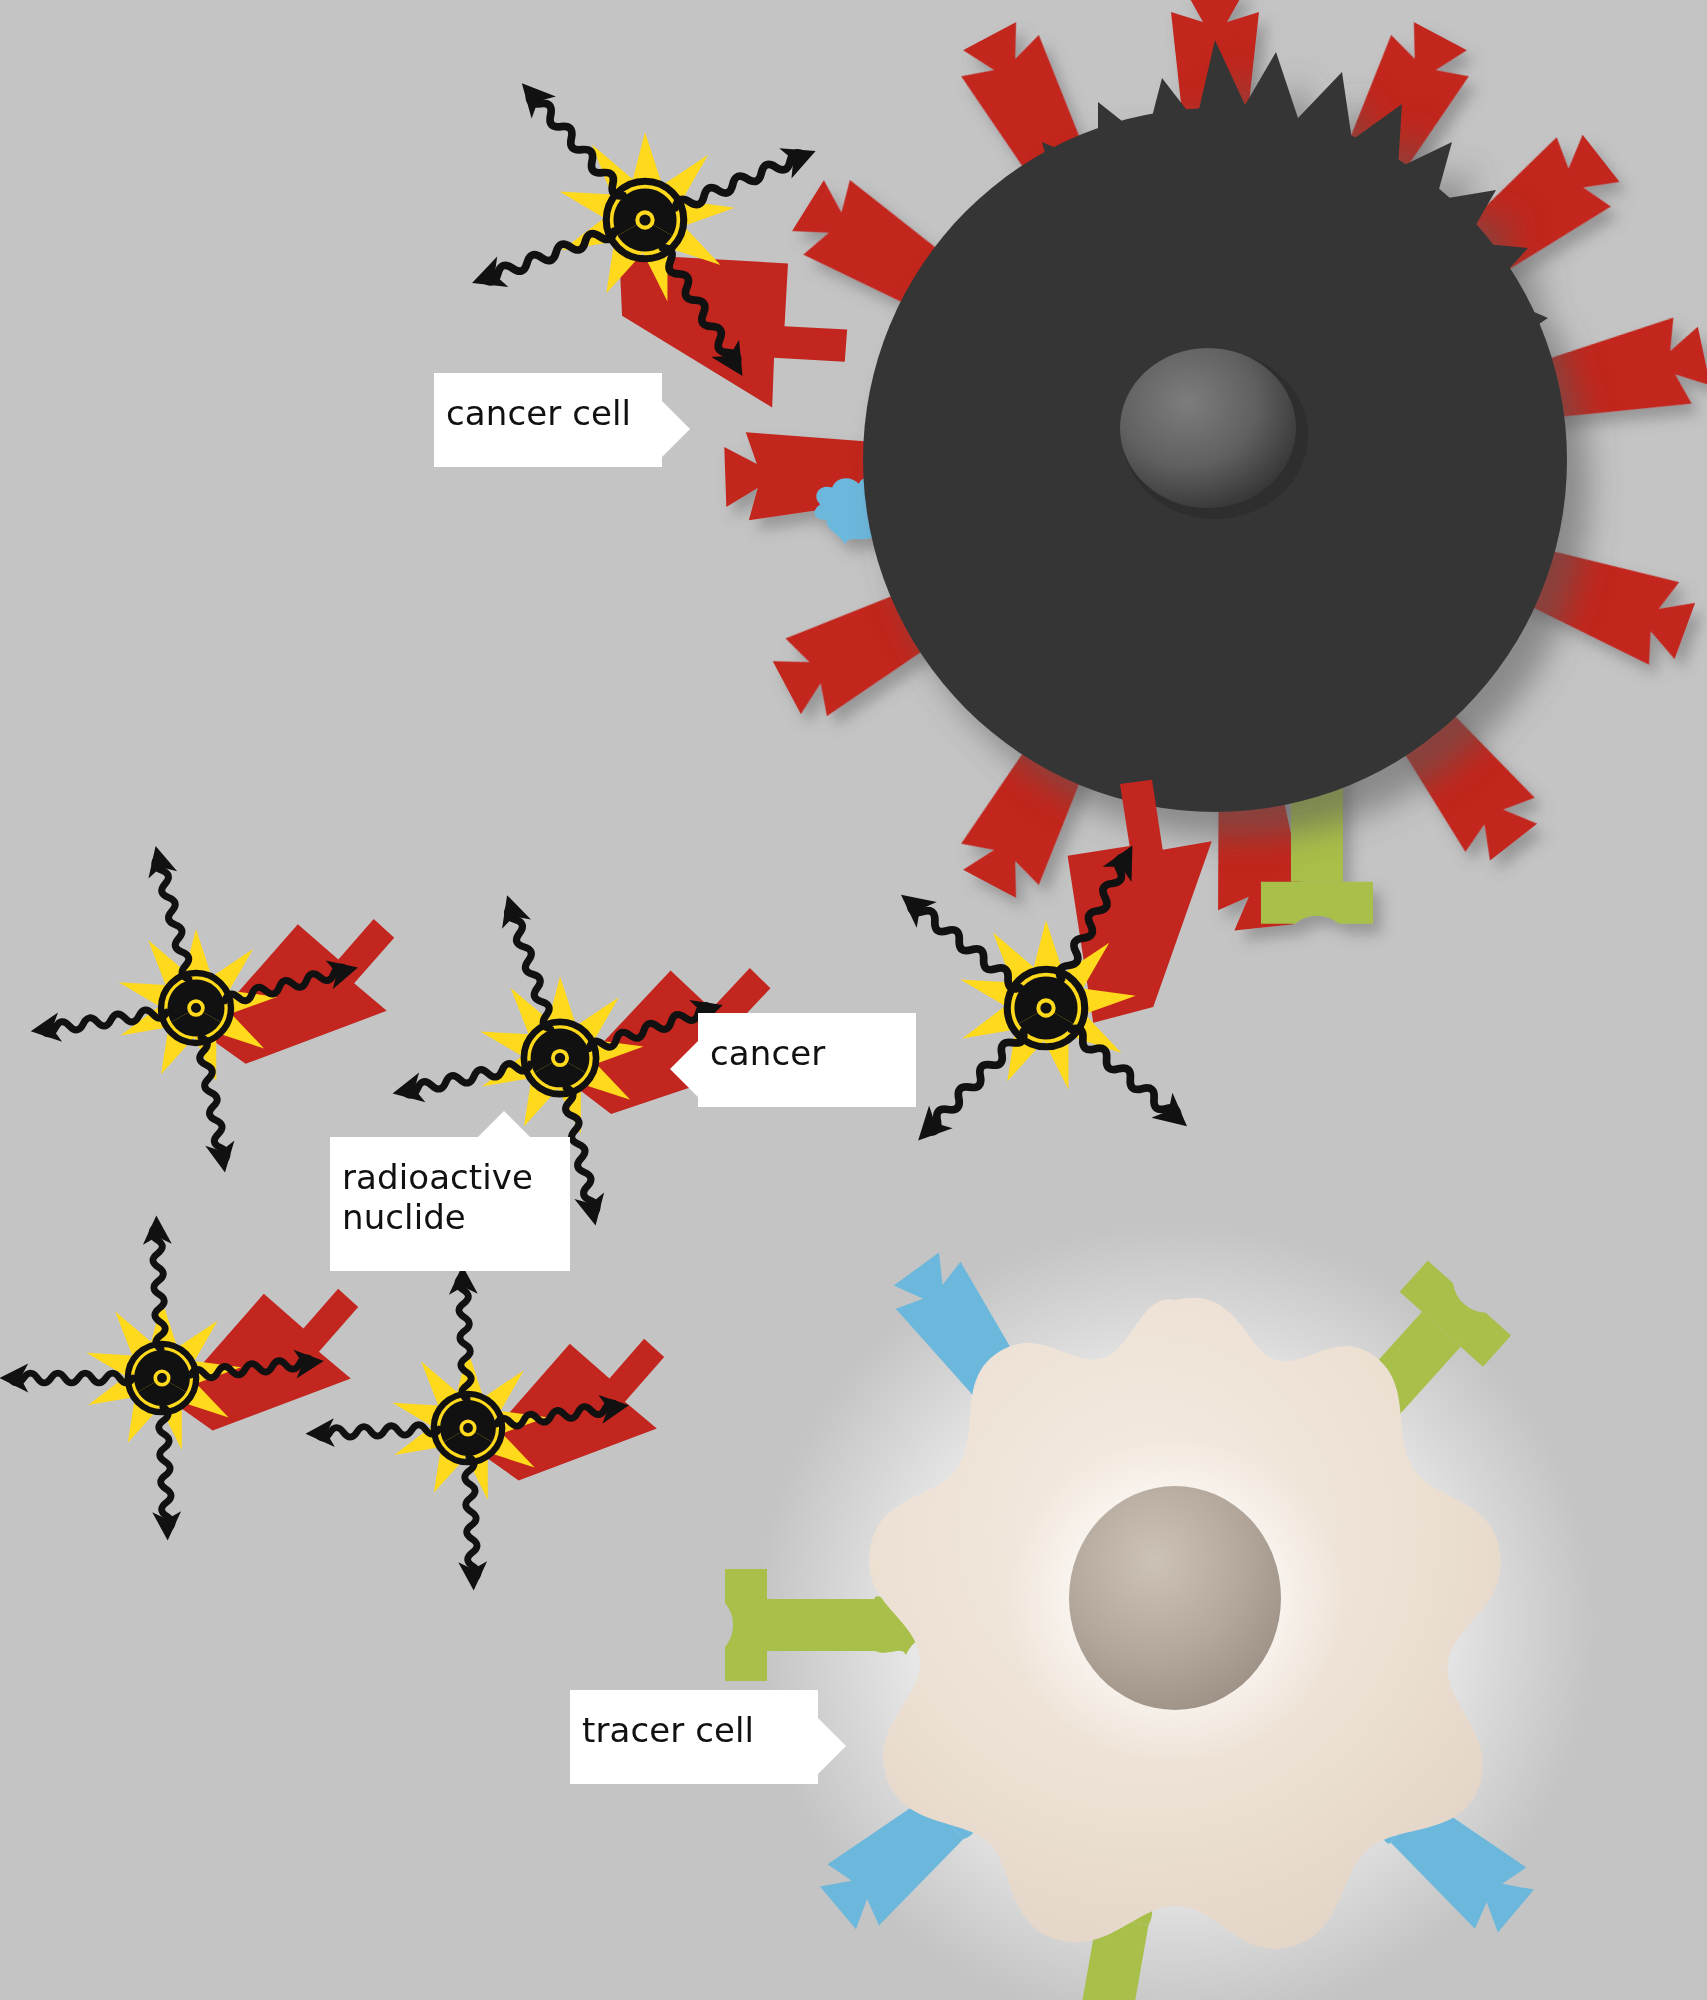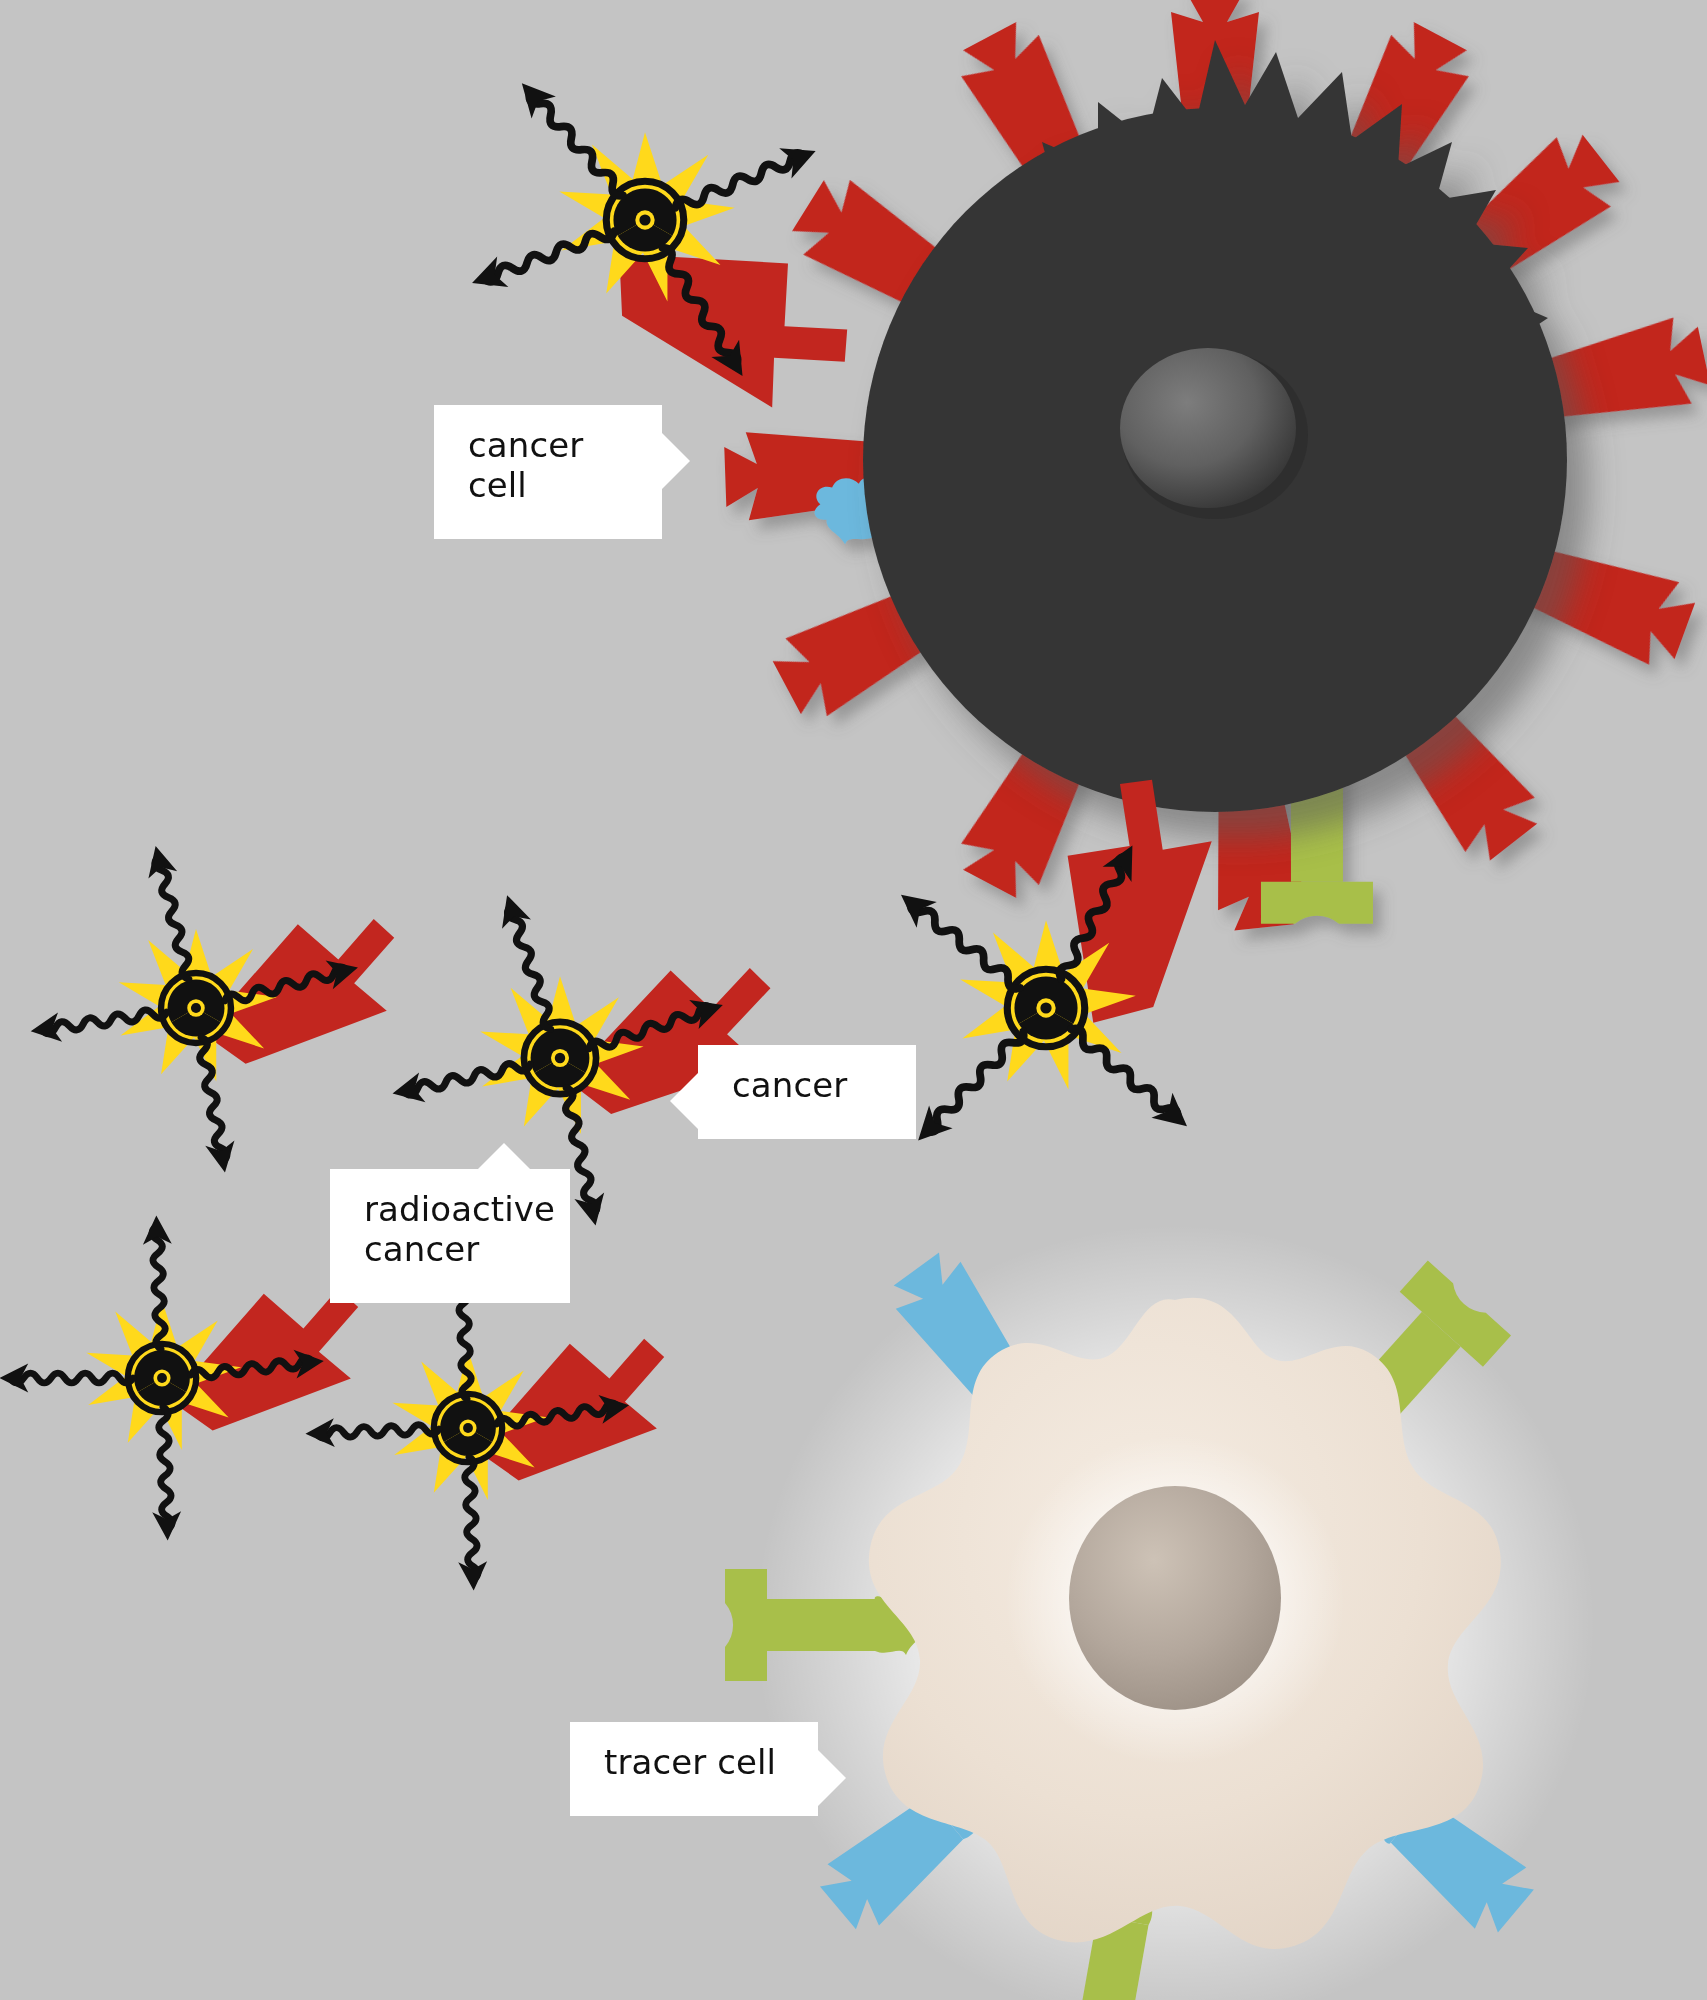--- a/index.html
+++ b/index.html
@@ -9,23 +9,22 @@
     font-family:"DejaVu Sans","Liberation Sans",sans-serif;
     overflow:hidden;position:relative;
   }
   #stage{position:absolute;inset:0;width:1707px;height:2000px;}
   svg.layer{position:absolute;left:0;top:0;width:1707px;height:2000px;overflow:visible;}
 
   
   .callout{
     position:absolute;background:#ffffff;color:#111;
     font-size:34px;line-height:1.18;letter-spacing:.1px;
-    padding:20px 26px 34px 34px;box-sizing:border-box;
+    padding:20px 26px 34px 12px;box-sizing:border-box;
     font-family:"DejaVu Sans","Liberation Sans",sans-serif;
-    margin-top:32px;
   }
   .callout .txt{display:block;white-space:pre-line;}
   .notch{position:absolute;width:0;height:0;}
   
   .notch-r{
     right:-28px;top:28px;
     border-top:28px solid transparent;
     border-bottom:28px solid transparent;
     border-left:28px solid #ffffff;
   }
@@ -264,21 +263,21 @@
     <span class="notch notch-r"></span>
   </div>
 
   <div class="callout" style="left:698px;top:1013px;width:218px;">
     <span class="txt">cancer</span>
     <span class="notch notch-l"></span>
   </div>
 
   <div class="callout" style="left:330px;top:1137px;width:240px;">
     <span class="txt">radioactive
-cancer</span>
+nuclide</span>
     <span class="notch notch-u"></span>
   </div>
 
   <div class="callout" style="left:570px;top:1690px;width:248px;">
     <span class="txt">tracer cell</span>
     <span class="notch notch-r"></span>
   </div>
 
 </div>
 

